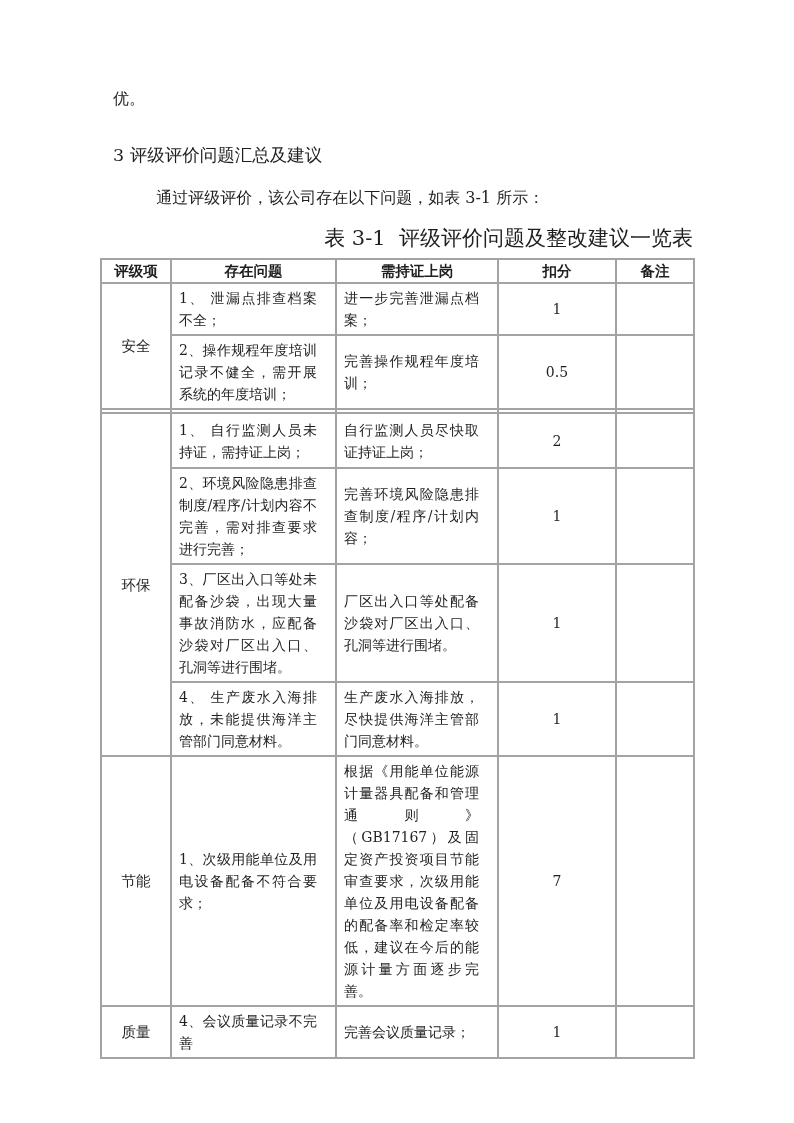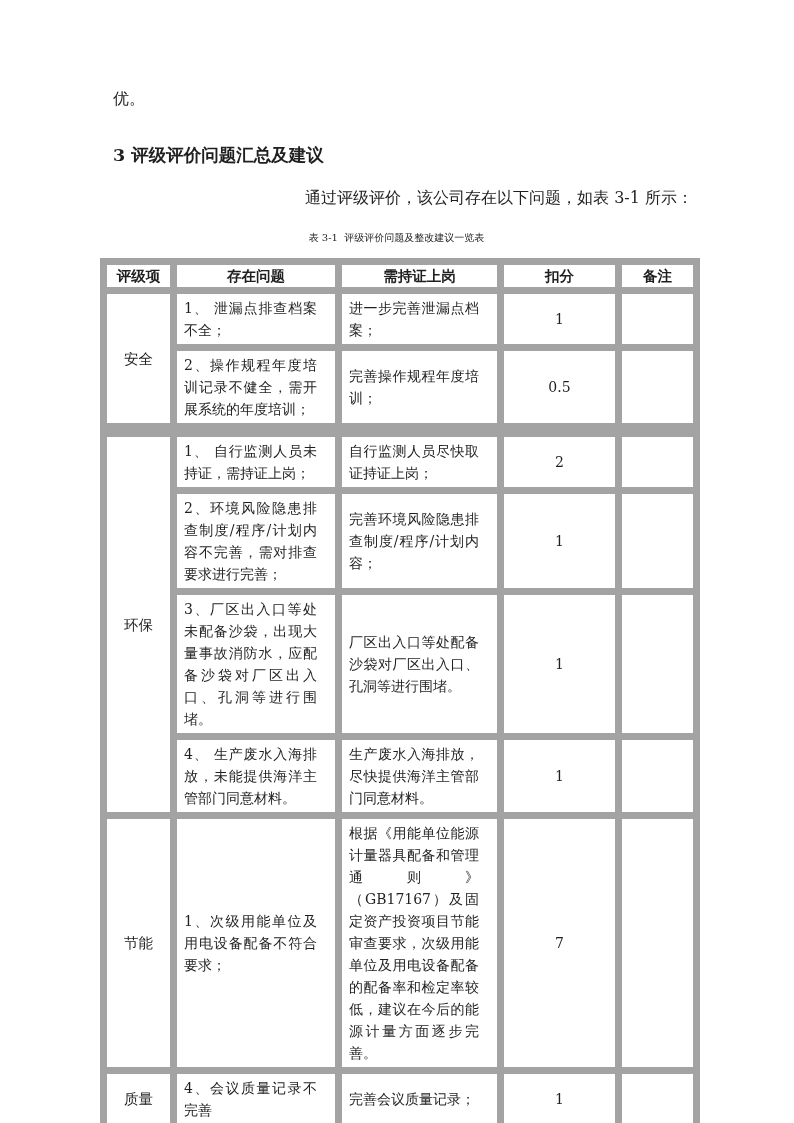--- a/index.html
+++ b/index.html
@@ -25,46 +25,45 @@
     margin-top: 88px;
     padding-left: 13px;
     font-size: 16px;
     line-height: 22px;
   }
   .section-heading {
     margin-top: 33px;
     padding-left: 13px;
     font-size: 17.5px;
     line-height: 24px;
-    font-weight: bold;
+    font-weight: normal;
   }
   .intro-paragraph {
     margin-top: 20px;
     padding-left: 13px;
     text-indent: 2.7em;
     font-size: 16px;
     line-height: 22px;
-    text-align: right;
   }
   .table-caption {
     margin-top: 18px;
-    font-size: 10px;
-    line-height: 22px;
-    text-align: center;
+    font-size: 21px;
+    line-height: 22px;
+    text-align: right;
     white-space: pre-wrap;
   }
   table.rating-table {
     margin-top: 9px;
     border-collapse: collapse;
     table-layout: fixed;
     width: 593px;
   }
   .rating-table th,
   .rating-table td {
-    border: 7px solid #a3a3a3;
+    border: 2px solid #a3a3a3;
     vertical-align: middle;
     font-size: 14px;
     line-height: 22px;
     color: #1f1f1f;
     overflow: hidden;
   }
   .rating-table th {
     font-size: 14.5px;
     font-weight: bold;
     text-align: center;

